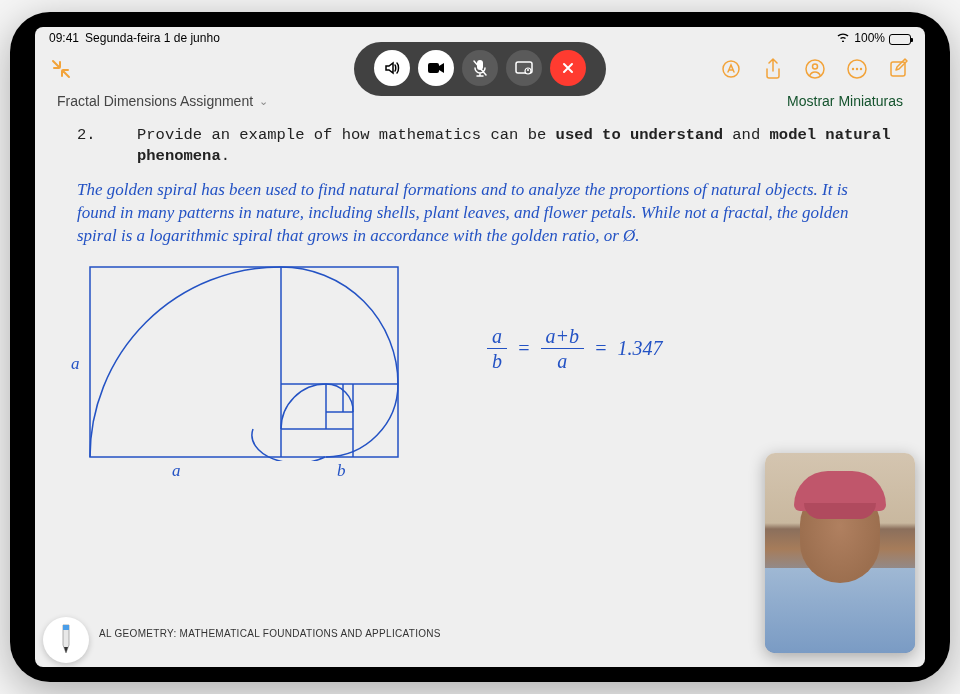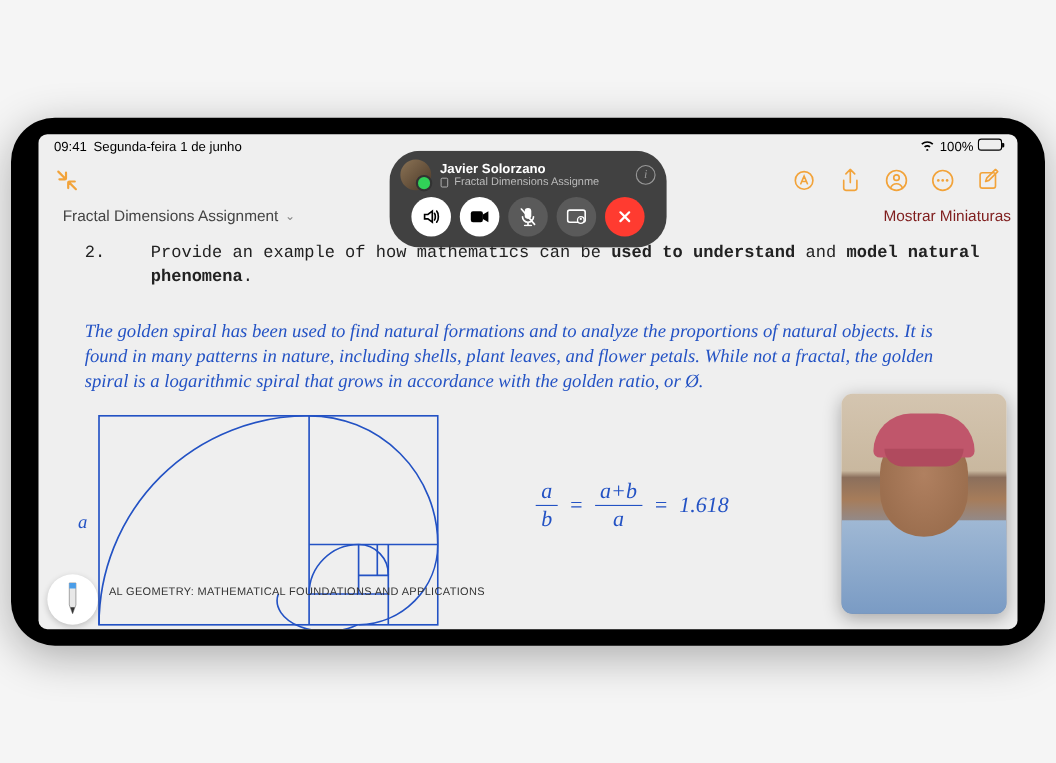--- a/index.html
+++ b/index.html
@@ -7,21 +7,21 @@
     background: #f5f5f5;
     display: flex;
     justify-content: center;
     align-items: center;
     height: 694px;
     width: 960px;
     font-family: -apple-system, BlinkMacSystemFont, sans-serif;
   }
   .ipad {
     width: 940px;
-    height: 480px;
+    height: 670px;
     background: #000;
     border-radius: 40px;
     padding: 15px 25px;
     position: relative;
     box-shadow: 0 10px 40px rgba(0,0,0,0.3);
   }
   .screen {
     width: 100%;
     height: 100%;
     background: #efefef;
@@ -33,21 +33,21 @@
     height: 22px;
     display: flex;
     justify-content: space-between;
     align-items: center;
     padding: 0 14px;
     font-size: 12px;
     font-weight: 500;
     color: #000;
   }
   .status-left { display: flex; gap: 6px; }
-  .status-right { display: flex; gap: 4px; align-items: flex-start; }
+  .status-right { display: flex; gap: 4px; align-items: flex-end; }
   .battery {
     width: 22px; height: 11px;
     border: 1px solid #000;
     border-radius: 3px;
     position: relative;
     padding: 1px;
   }
   .battery::after {
     content:'';
     position: absolute;
@@ -68,25 +68,25 @@
   .toolbar-left, .toolbar-right { display:flex; gap:18px; align-items:center; }
   .tb-icon {
     width: 24px; height: 24px;
     display:flex; align-items:center; justify-content:center;
     color: #f2a33a;
   }
 
   .doc-header {
     display:flex; justify-content:space-between;
     align-items:center;
-    padding: 4px 6px 8px 22px;
+    padding: 4px 22px 8px 22px;
     font-size: 14px;
   }
   .doc-title { display:flex; align-items:center; gap:6px; font-weight:500; color:#444; }
-  .thumbnails { color:#7f1d1d; font-size:14px; font-weight:500; }
+  .thumbnails { color:#14532d; font-size:14px; font-weight:500; }
 
   .content {
     padding: 8px 30px 10px 42px;
     position: relative;
     height: calc(100% - 110px);
   }
   .question {
     display:flex;
     font-family: "Courier New", monospace;
     font-size: 15.5px;
@@ -97,21 +97,21 @@
   .qbody { flex:1;font-family:Liberation Mono, monospace; }
   .qbody .main { }
   .qbody .sub { margin-top:4px; font-size:14.5px; }
 
   .handwritten {
     font-family: "Comic Sans MS", cursive;
     font-style: italic;
     color: #2352c4;
     font-size: 17px;
     line-height: 1.35;
-    margin-top: 28px;
+    margin-top: 12px;
     padding-right:40px;
   }
 
   .diagram-area {
     position: relative;
     margin-top: 18px;
     height: 220px;
   }
   .golden-rect {
     position:absolute;
@@ -360,49 +360,36 @@
           <span class="frac">
             <span class="top">a</span>
             <span class="bot">b</span>
           </span>
           <span>=</span>
           <span class="frac">
             <span class="top">a+b</span>
             <span class="bot">a</span>
           </span>
           <span>=</span>
-          <span>1.618</span>
+          <span>1.347</span>
         </div>
       </div>
 
       <div class="footer-text">AL GEOMETRY: MATHEMATICAL FOUNDATIONS AND APPLICATIONS</div>
     </div>
 
     <div class="pen-tool">
       <svg width="26" height="34" viewBox="0 0 26 34">
         <path d="M10 2 h6 v20 l-3 8 -3-8 z" fill="#e8e8e8" stroke="#999" stroke-width="0.8"></path>
         <rect x="10" y="2" width="6" height="5" fill="#4a9de8"></rect>
         <path d="M11 24 l2 6 2-6 z" fill="#333"></path>
       </svg>
     </div>
 
     <div class="facetime-pill">
-      <div class="ft-top">
-        <div class="ft-avatar"></div>
-        <div>
-          <div class="ft-name">Javier Solorzano</div>
-          <div class="ft-sub">
-            <svg width="10" height="10" viewBox="0 0 10 10">
-                <rect x="1" y="1" width="6" height="8" rx="1" stroke="#bbb" fill="none" stroke-width="0.8"></rect>
-              </svg>
-            <span>Fractal Dimensions Assignme</span>
-          </div>
-        </div>
-        <div class="ft-info">i</div>
-      </div>
       <div class="ft-buttons">
         <div class="ft-btn white">
           <svg width="18" height="18" viewBox="0 0 18 18">
               <path d="M3 7v4h3l4 3V4L6 7H3z M12 6c1 1 1 5 0 6 M14 4c2 2 2 8 0 10" stroke="#000" stroke-width="1.5" fill="none" stroke-linecap="round"></path>
             </svg>
         </div>
         <div class="ft-btn white">
           <svg width="18" height="14" viewBox="0 0 18 14">
               <rect x="1" y="2" width="11" height="10" rx="2" fill="#000"></rect>
               <path d="M12 5l5-3v10l-5-3z" fill="#000"></path>

